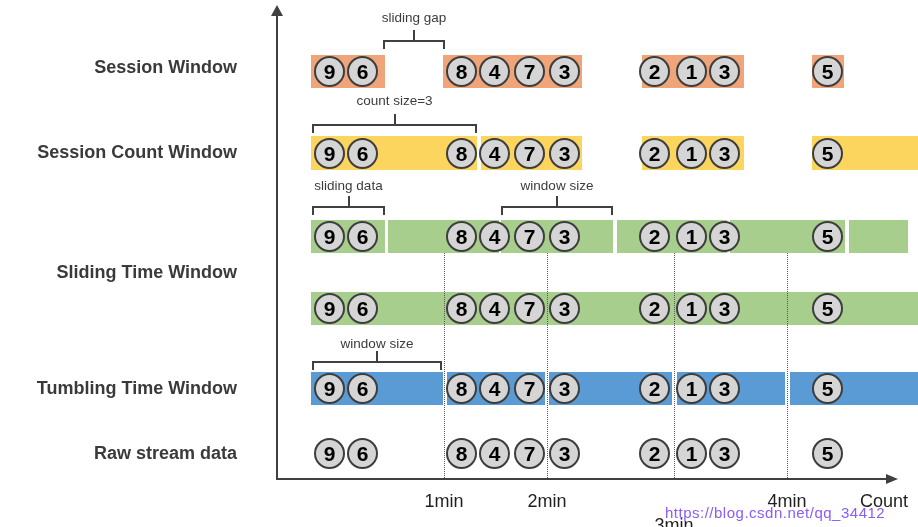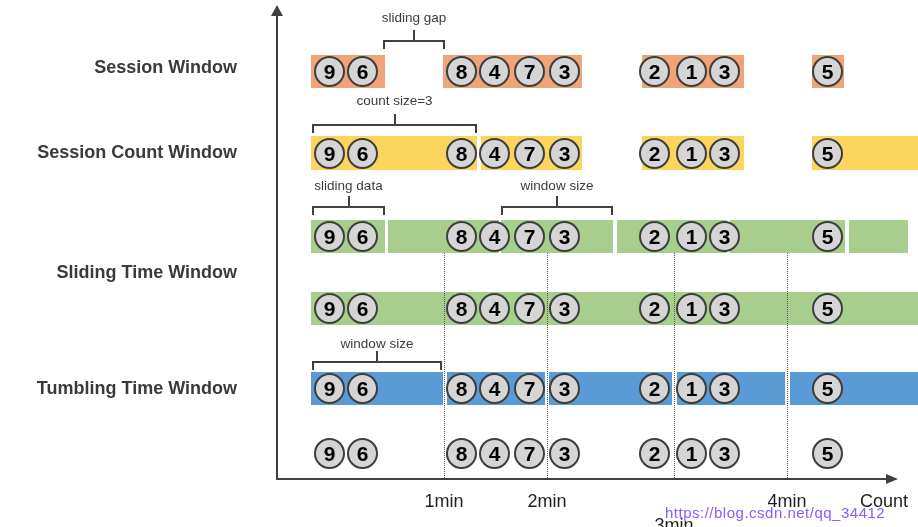--- a/index.html
+++ b/index.html
@@ -60,20 +60,21 @@
   <div class="axis-v"></div>
   <div class="arrow-up"></div>
   <div class="axis-h"></div>
   <div class="arrow-right"></div>
   <div class="tick-label time-label">Count</div>
   <div class="watermark">https://blog.csdn.net/qq_34412</div>
 <div class="row-label" style="top: 56px;">Session Window</div>
     <div class="row-label" style="top: 141px;">Session Count Window</div>
     <div class="row-label" style="top: 377px;">Tumbling Time Window</div>
     <div class="row-label" style="top: 261px;">Sliding Time Window</div>
+    <div class="row-label" style="top: 442px;">Raw stream data</div>
     <div class="band-box" style="left: 311px; top: 55px; width: 74px; height: 33px; background: rgb(240, 164, 121);"></div>
     <div class="band-box" style="left: 443px; top: 55px; width: 139px; height: 33px; background: rgb(240, 164, 121);"></div>
     <div class="band-box" style="left: 642px; top: 55px; width: 102px; height: 33px; background: rgb(240, 164, 121);"></div>
     <div class="band-box" style="left: 812px; top: 55px; width: 32px; height: 33px; background: rgb(240, 164, 121);"></div>
     <div class="event-circle" style="left: 314px; top: 56px;">9</div>
     <div class="event-circle" style="left: 347px; top: 56px;">6</div>
     <div class="event-circle" style="left: 446px; top: 56px;">8</div>
     <div class="event-circle" style="left: 479px; top: 56px;">4</div>
     <div class="event-circle" style="left: 514px; top: 56px;">7</div>
     <div class="event-circle" style="left: 549px; top: 56px;">3</div>

